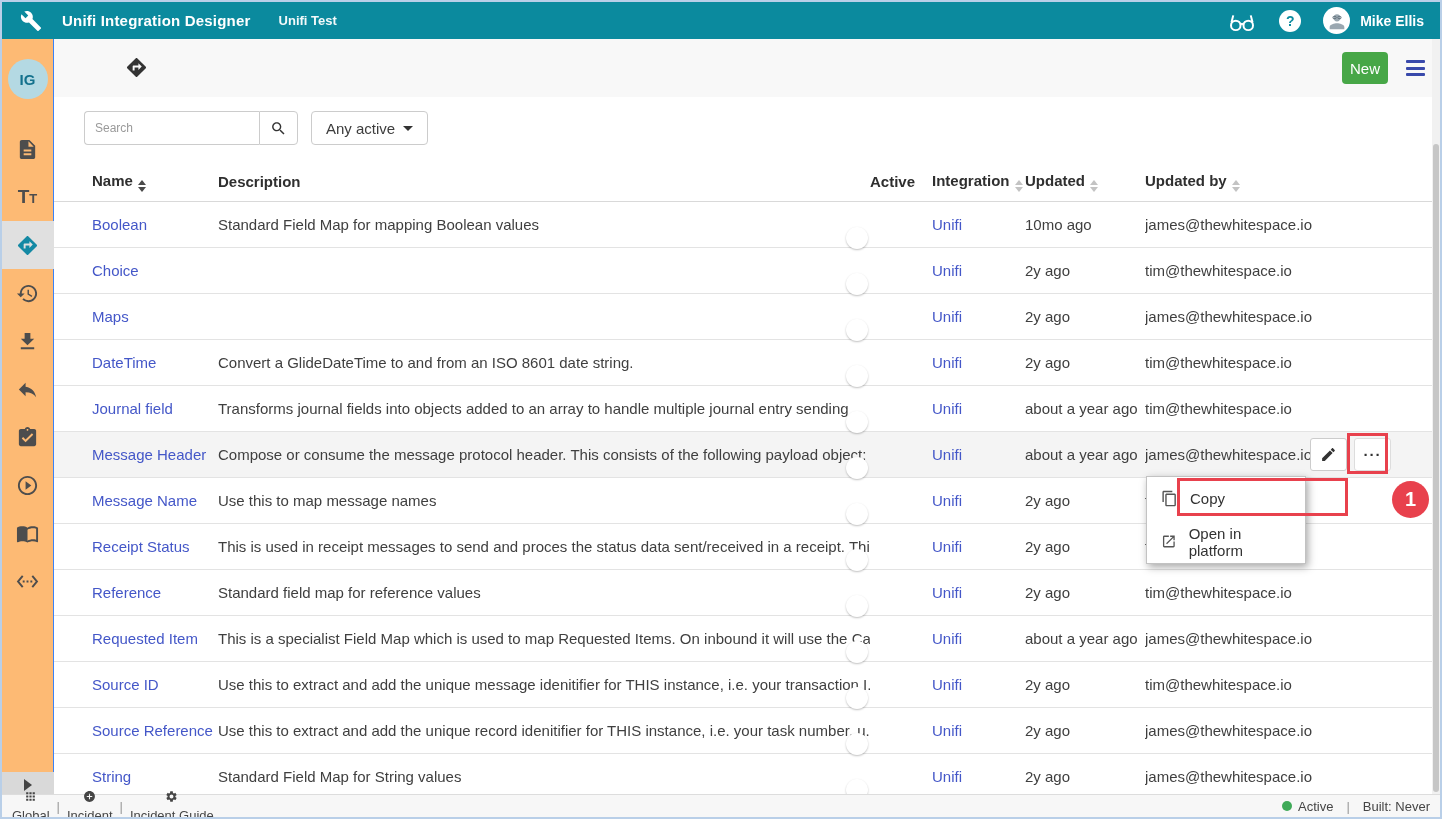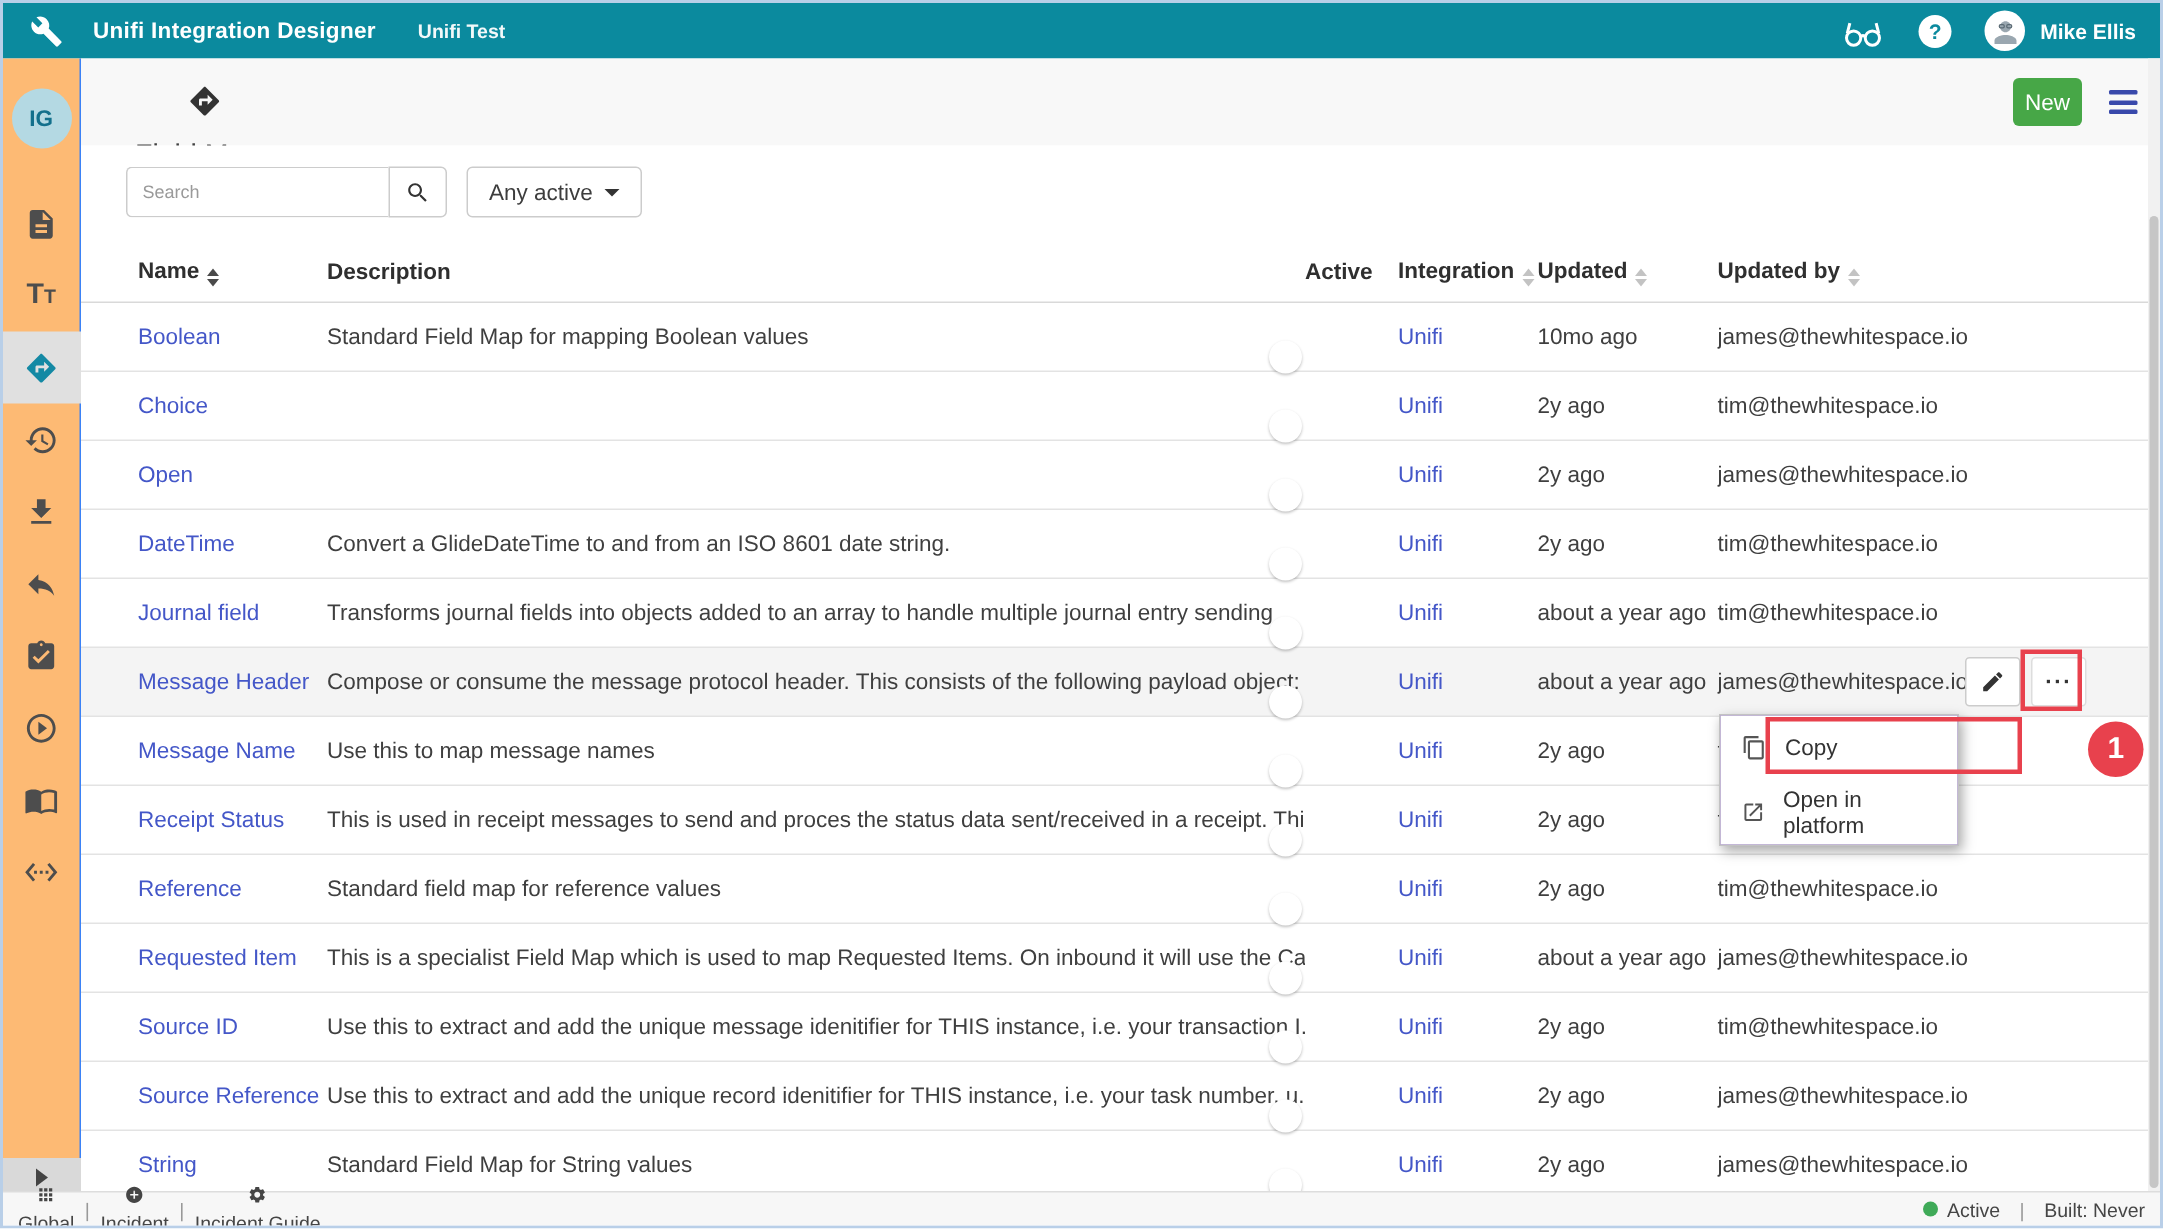--- a/index.html
+++ b/index.html
@@ -248,21 +248,21 @@
       </div>
         <div class="trow grid-row">
         <div><a href="#">Choice</a></div>
         <div class="desc"></div>
         <div><span class="toggle"></span></div>
         <div><a href="#">Unifi</a></div>
         <div class="plain">2y ago</div>
         <div class="plain">tim@thewhitespace.io</div>
       </div>
         <div class="trow grid-row">
-        <div><a href="#">Open</a></div>
+        <div><a href="#">Maps</a></div>
         <div class="desc"></div>
         <div><span class="toggle"></span></div>
         <div><a href="#">Unifi</a></div>
         <div class="plain">2y ago</div>
         <div class="plain">james@thewhitespace.io</div>
       </div>
         <div class="trow grid-row">
         <div><a href="#">DateTime</a></div>
         <div class="desc">Convert a GlideDateTime to and from an ISO 8601 date string.</div>
         <div><span class="toggle"></span></div>

